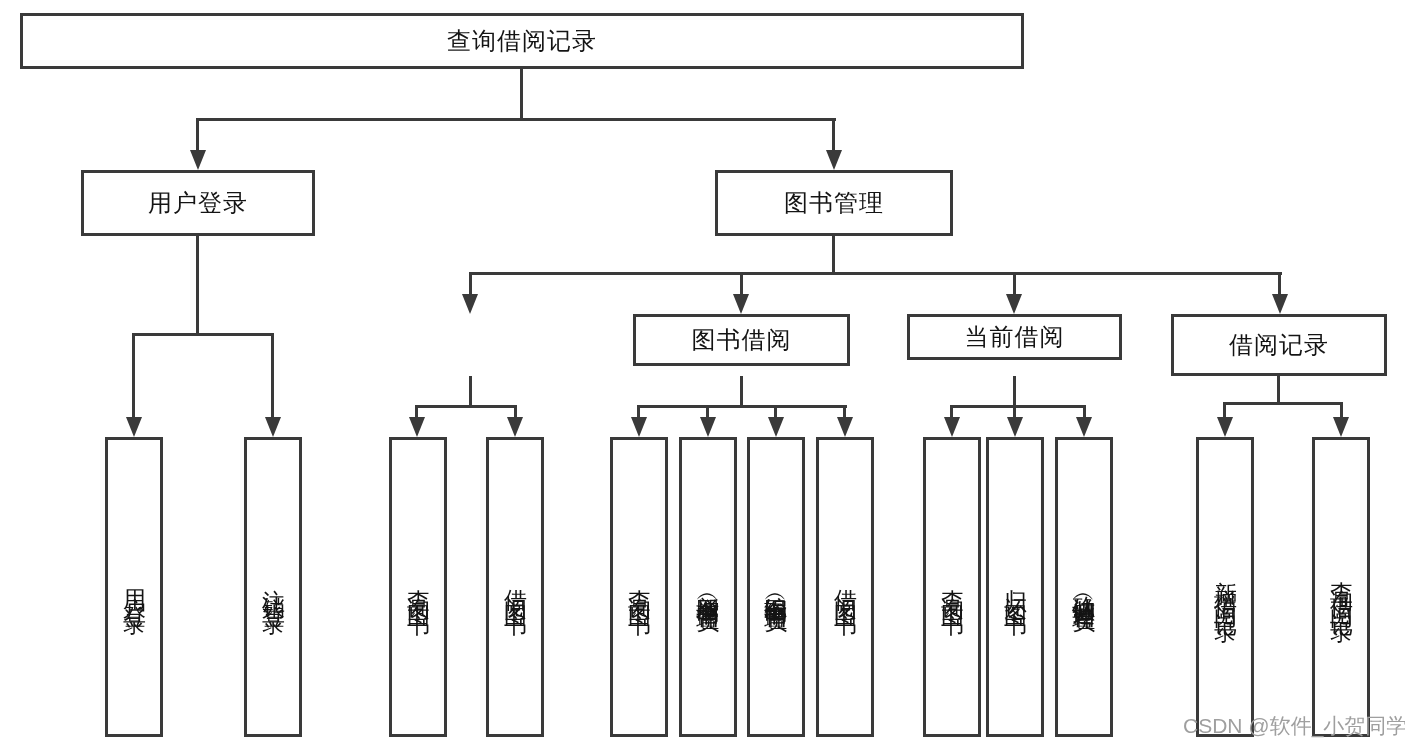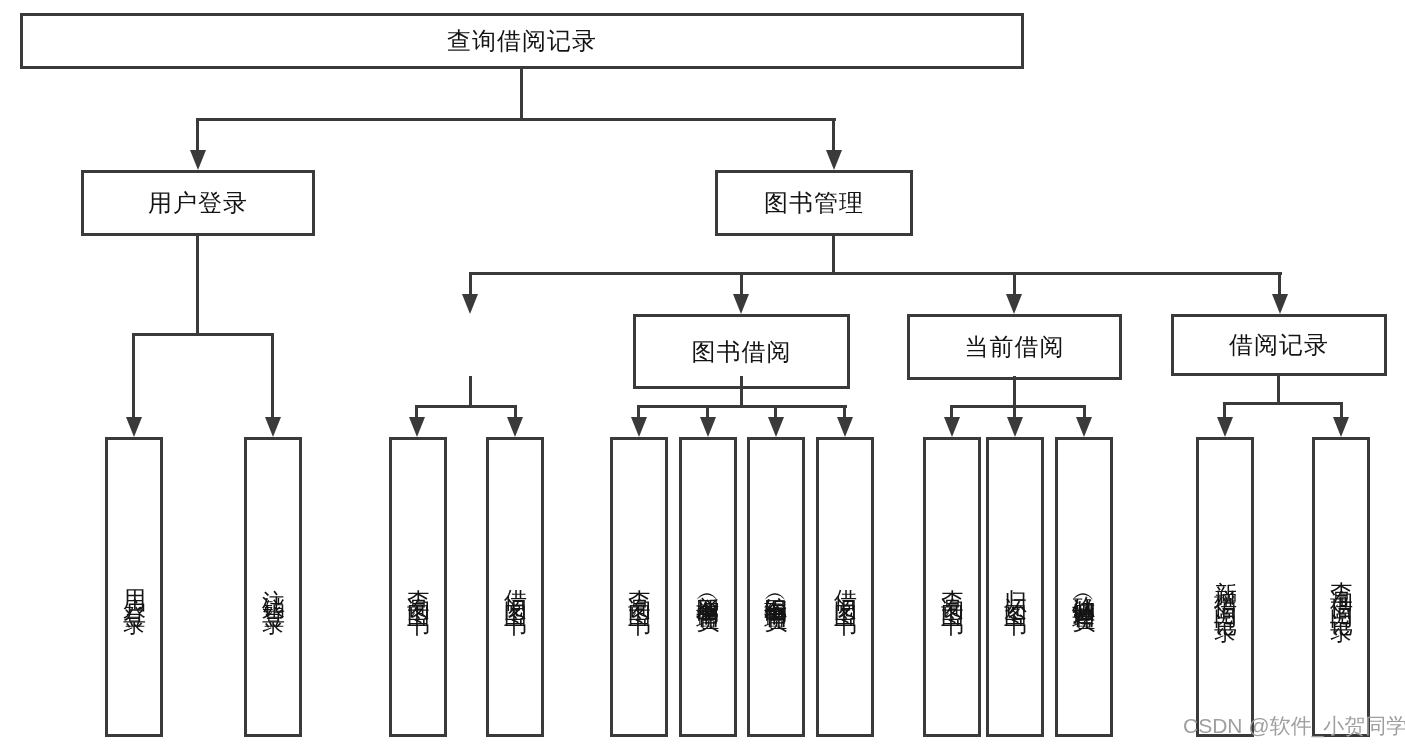--- a/index.html
+++ b/index.html
@@ -69,21 +69,21 @@
   <div class="lv" style="left:520px;top:69px;height:52px"></div>
   <div class="lh" style="left:196px;top:118px;width:640px"></div>
   <div class="lv" style="left:196px;top:118px;height:34px"></div>
   <div class="tri" style="left:190px;top:150px"></div>
   <div class="lv" style="left:832px;top:118px;height:34px"></div>
   <div class="tri" style="left:826px;top:150px"></div>
 
   <div class="box h" style="left:81px;top:170px;width:234px;height:66px">
     <span class="lbl">用户登录</span>
   </div>
-  <div class="box h" style="left:715px;top:170px;width:198px;height:66px">
+  <div class="box h" style="left:715px;top:170px;width:238px;height:66px">
     <span class="lbl">图书管理</span>
   </div>
 
   <div class="lv" style="left:196px;top:236px;height:100px"></div>
   <div class="lh" style="left:132px;top:333px;width:142px"></div>
   <div class="lv" style="left:132px;top:333px;height:86px"></div>
   <div class="tri" style="left:126px;top:417px"></div>
   <div class="lv" style="left:271px;top:333px;height:86px"></div>
   <div class="tri" style="left:265px;top:417px"></div>
 
@@ -91,24 +91,24 @@
   <div class="lh" style="left:469px;top:272px;width:813px"></div>
   <div class="lv" style="left:469px;top:272px;height:24px"></div>
   <div class="tri" style="left:462px;top:294px"></div>
   <div class="lv" style="left:740px;top:272px;height:24px"></div>
   <div class="tri" style="left:733px;top:294px"></div>
   <div class="lv" style="left:1013px;top:272px;height:24px"></div>
   <div class="tri" style="left:1006px;top:294px"></div>
   <div class="lv" style="left:1278px;top:272px;height:24px"></div>
   <div class="tri" style="left:1272px;top:294px"></div>
 
-  <div class="box h" style="left:633px;top:314px;width:217px;height:75px">
+  <div class="box h" style="left:633px;top:314px;width:217px;height:52px">
     <span class="lbl">图书借阅</span>
   </div>
-  <div class="box h" style="left:907px;top:314px;width:215px;height:66px">
+  <div class="box h" style="left:907px;top:314px;width:215px;height:46px">
     <span class="lbl">当前借阅</span>
   </div>
   <div class="box h" style="left:1171px;top:314px;width:216px;height:62px">
     <span class="lbl">借阅记录</span>
   </div>
 
   <div class="lv" style="left:469px;top:376px;height:32px"></div>
   <div class="lh" style="left:415px;top:405px;width:102px"></div>
   <div class="lv" style="left:415px;top:405px;height:14px"></div>
   <div class="tri" style="left:409px;top:417px"></div>

